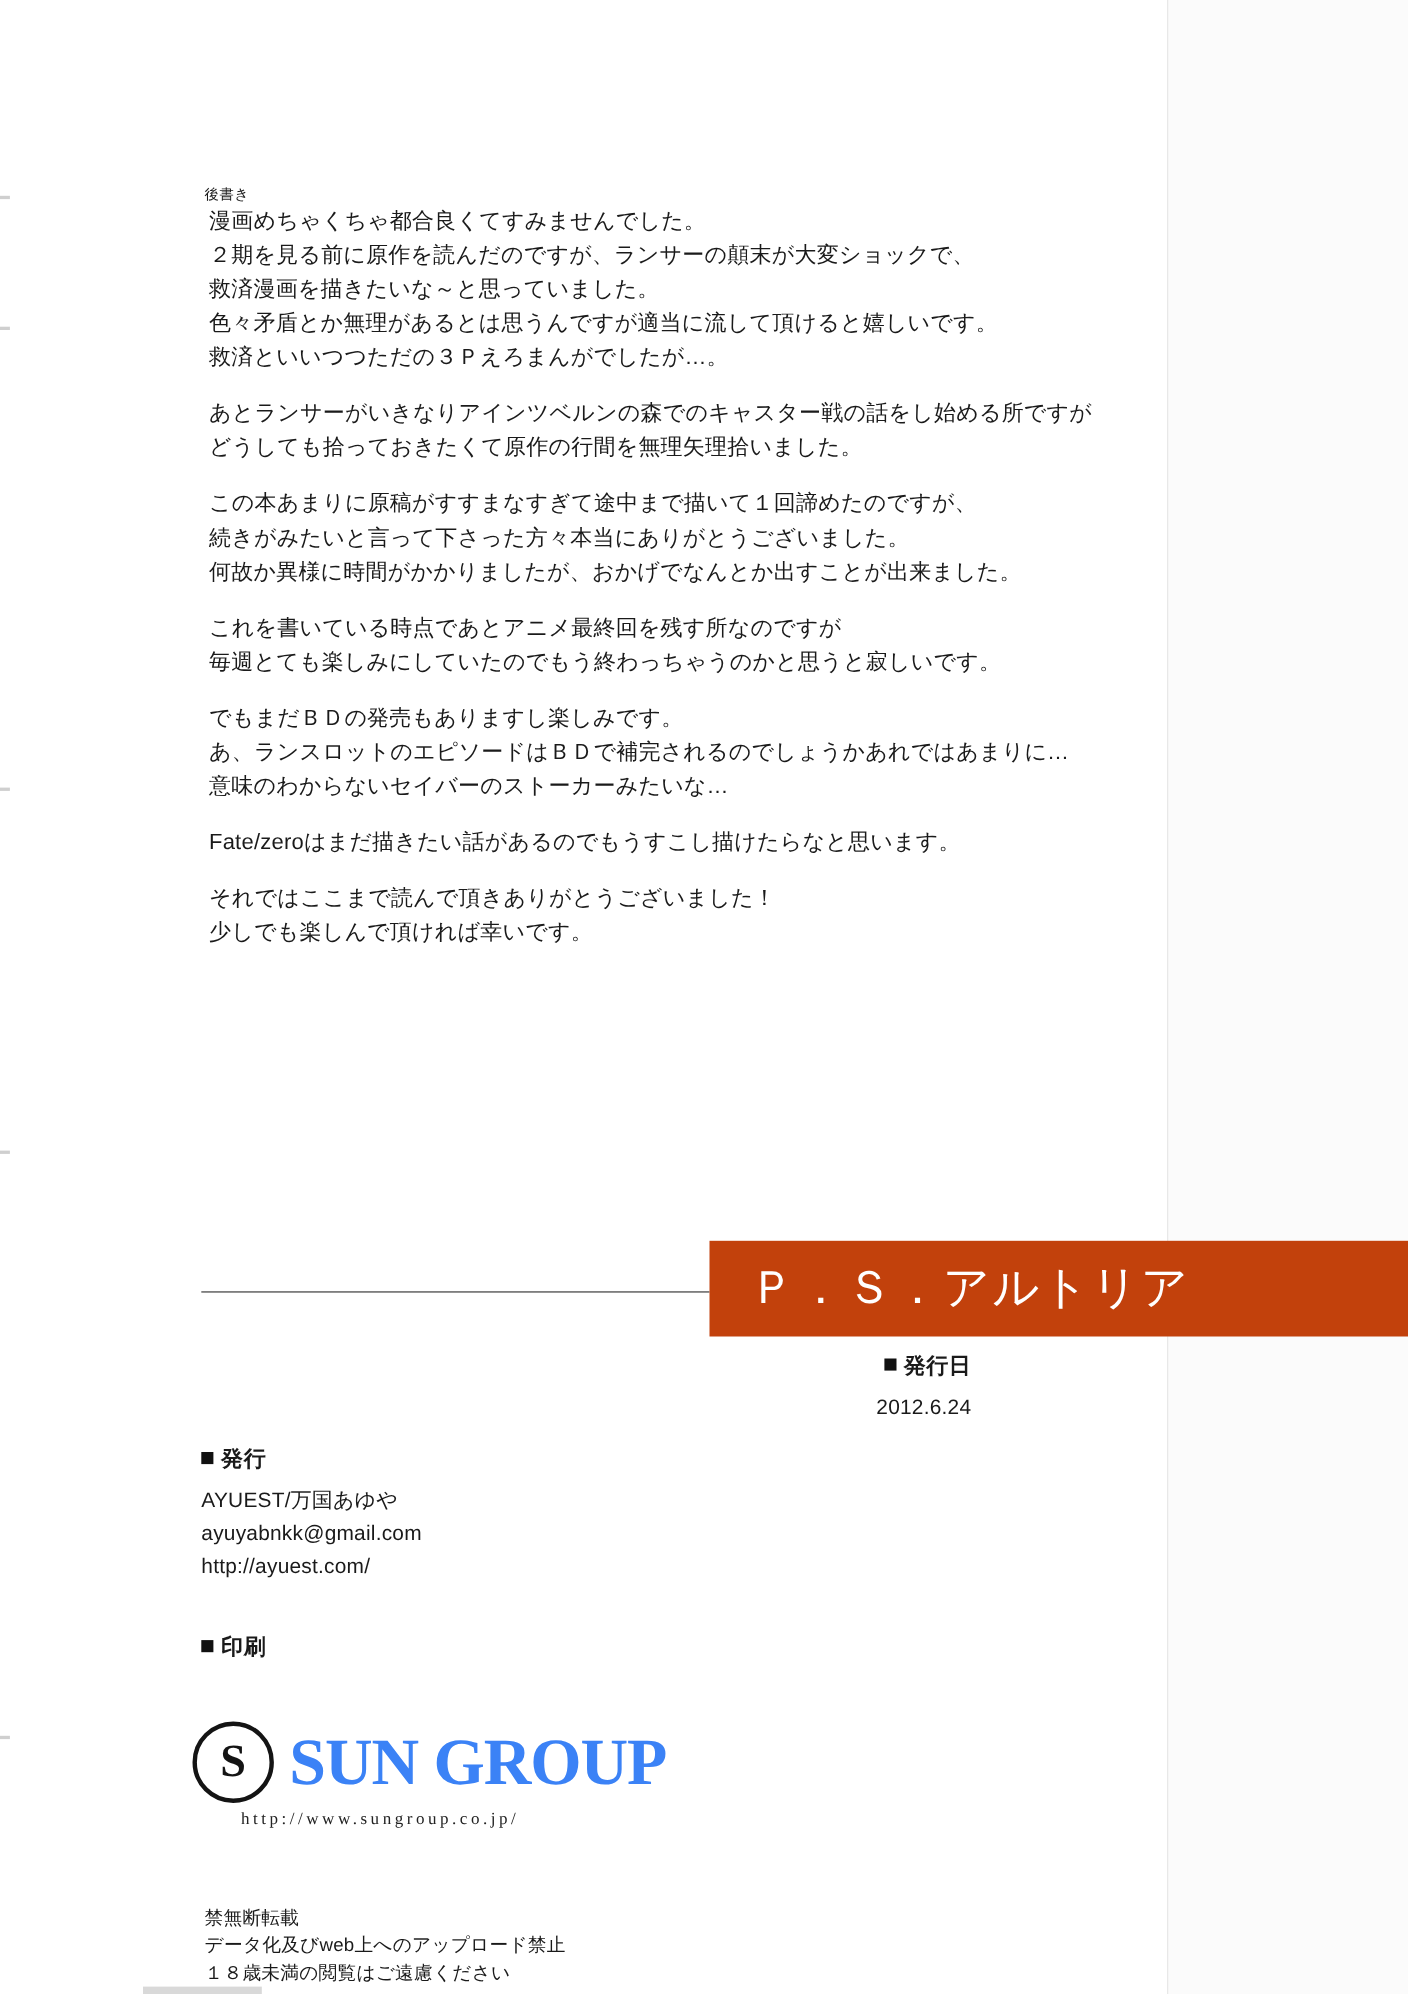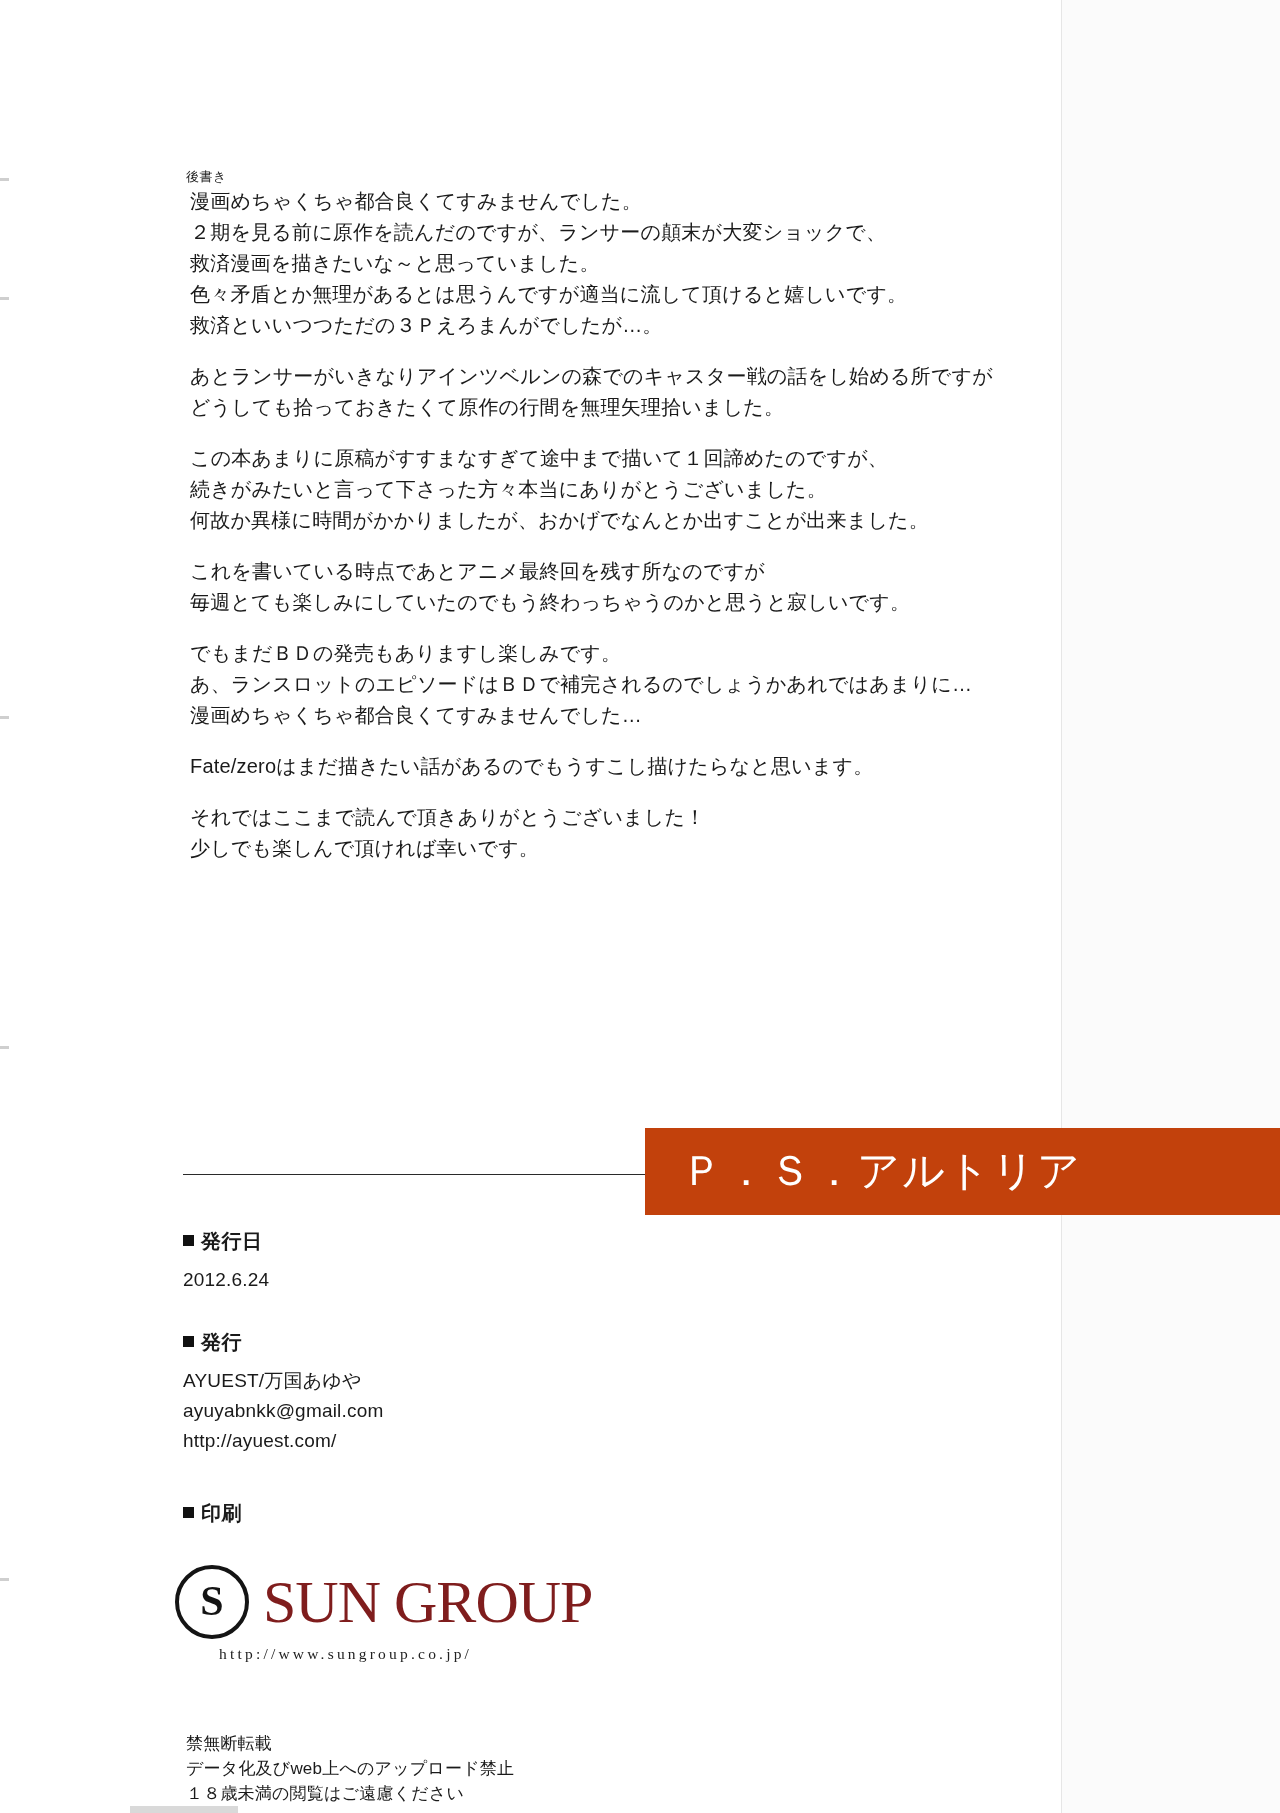--- a/index.html
+++ b/index.html
@@ -125,21 +125,21 @@
     background: #111;
     margin-right: 7px;
     vertical-align: 2px;
   }
   .colo-line {
     font-size: 19px;
     line-height: 1.58;
     margin: 0;
     letter-spacing: 0.2px;
   }
-  .group-1 { margin-bottom: 34px; }
+  .group-1 { margin-bottom: 18px; text-align: right; }
   .group-2 { margin-bottom: 44px; }
   .group-3 { margin-bottom: 0; }
 
   
   .printer-logo {
     position: absolute;
     left: 175px;
     top: 1565px;
     width: 470px;
     height: 95px;
@@ -164,23 +164,23 @@
     text-align: center;
     font-family: "Liberation Serif", serif;
     font-weight: bold;
     font-size: 42px;
     color: #141414;
     line-height: 1;
   }
   .logo-word {
     font-family: "Liberation Serif", serif;
     font-size: 60px;
-    font-weight: normal;
+    font-weight: bold;
     letter-spacing: -1px;
-    color: #7f1d1d;
+    color: #3b82f6;
     line-height: 1;
   }
   .logo-url {
     margin-top: 6px;
     margin-left: 44px;
     font-family: "Liberation Serif", serif;
     font-size: 15.5px;
     letter-spacing: 3.2px;
     color: #222;
   }
@@ -221,21 +221,21 @@
 救済といいつつただの３Ｐえろまんがでしたが…。</p>
     <p class="para">あとランサーがいきなりアインツベルンの森でのキャスター戦の話をし始める所ですが
 どうしても拾っておきたくて原作の行間を無理矢理拾いました。</p>
     <p class="para">この本あまりに原稿がすすまなすぎて途中まで描いて１回諦めたのですが、
 続きがみたいと言って下さった方々本当にありがとうございました。
 何故か異様に時間がかかりましたが、おかげでなんとか出すことが出来ました。</p>
     <p class="para">これを書いている時点であとアニメ最終回を残す所なのですが
 毎週とても楽しみにしていたのでもう終わっちゃうのかと思うと寂しいです。</p>
     <p class="para">でもまだＢＤの発売もありますし楽しみです。
 あ、ランスロットのエピソードはＢＤで補完されるのでしょうかあれではあまりに…
-漫画めちゃくちゃ都合良くてすみませんでした…</p>
+意味のわからないセイバーのストーカーみたいな…</p>
     <p class="para">Fate/zeroはまだ描きたい話があるのでもうすこし描けたらなと思います。</p>
     <p class="para">それではここまで読んで頂きありがとうございました！
 少しでも楽しんで頂ければ幸いです。</p>
   </div>
 
   <div class="title-rule"></div>
   <div class="title-band">
     <div class="title-band-text">Ｐ．Ｓ．アルトリア</div>
   </div>
 

